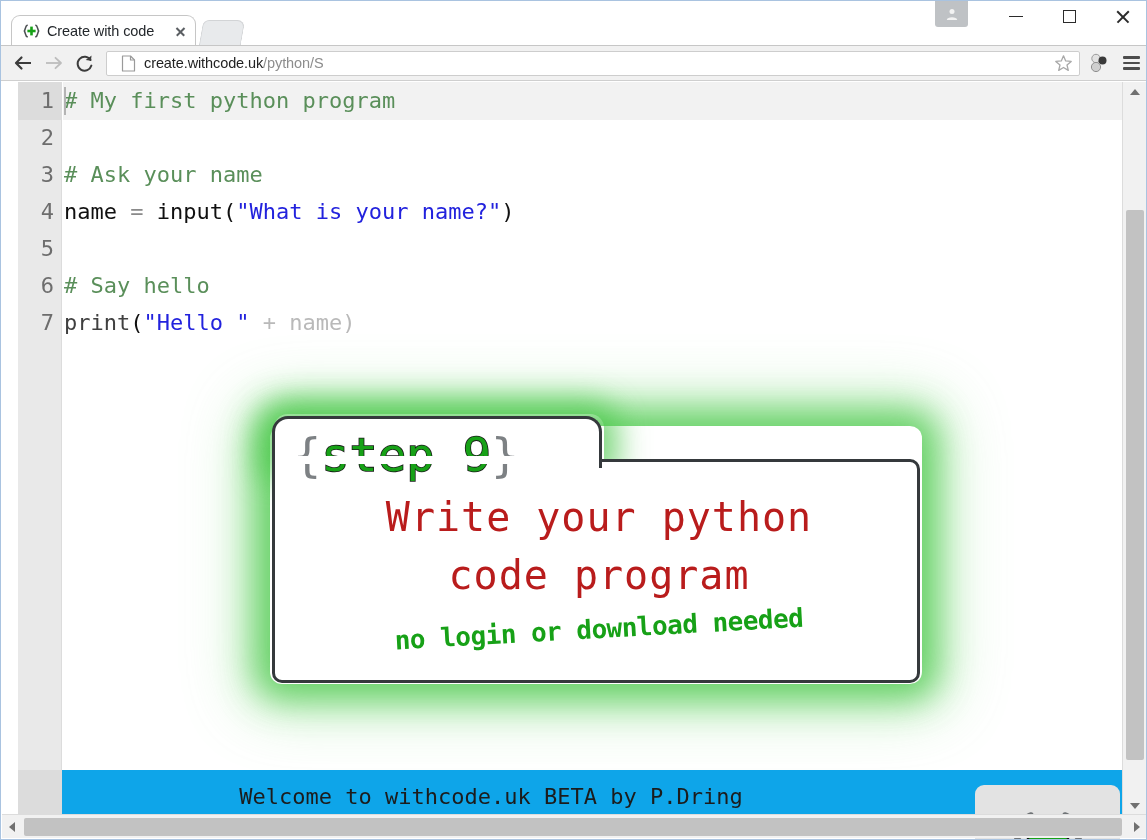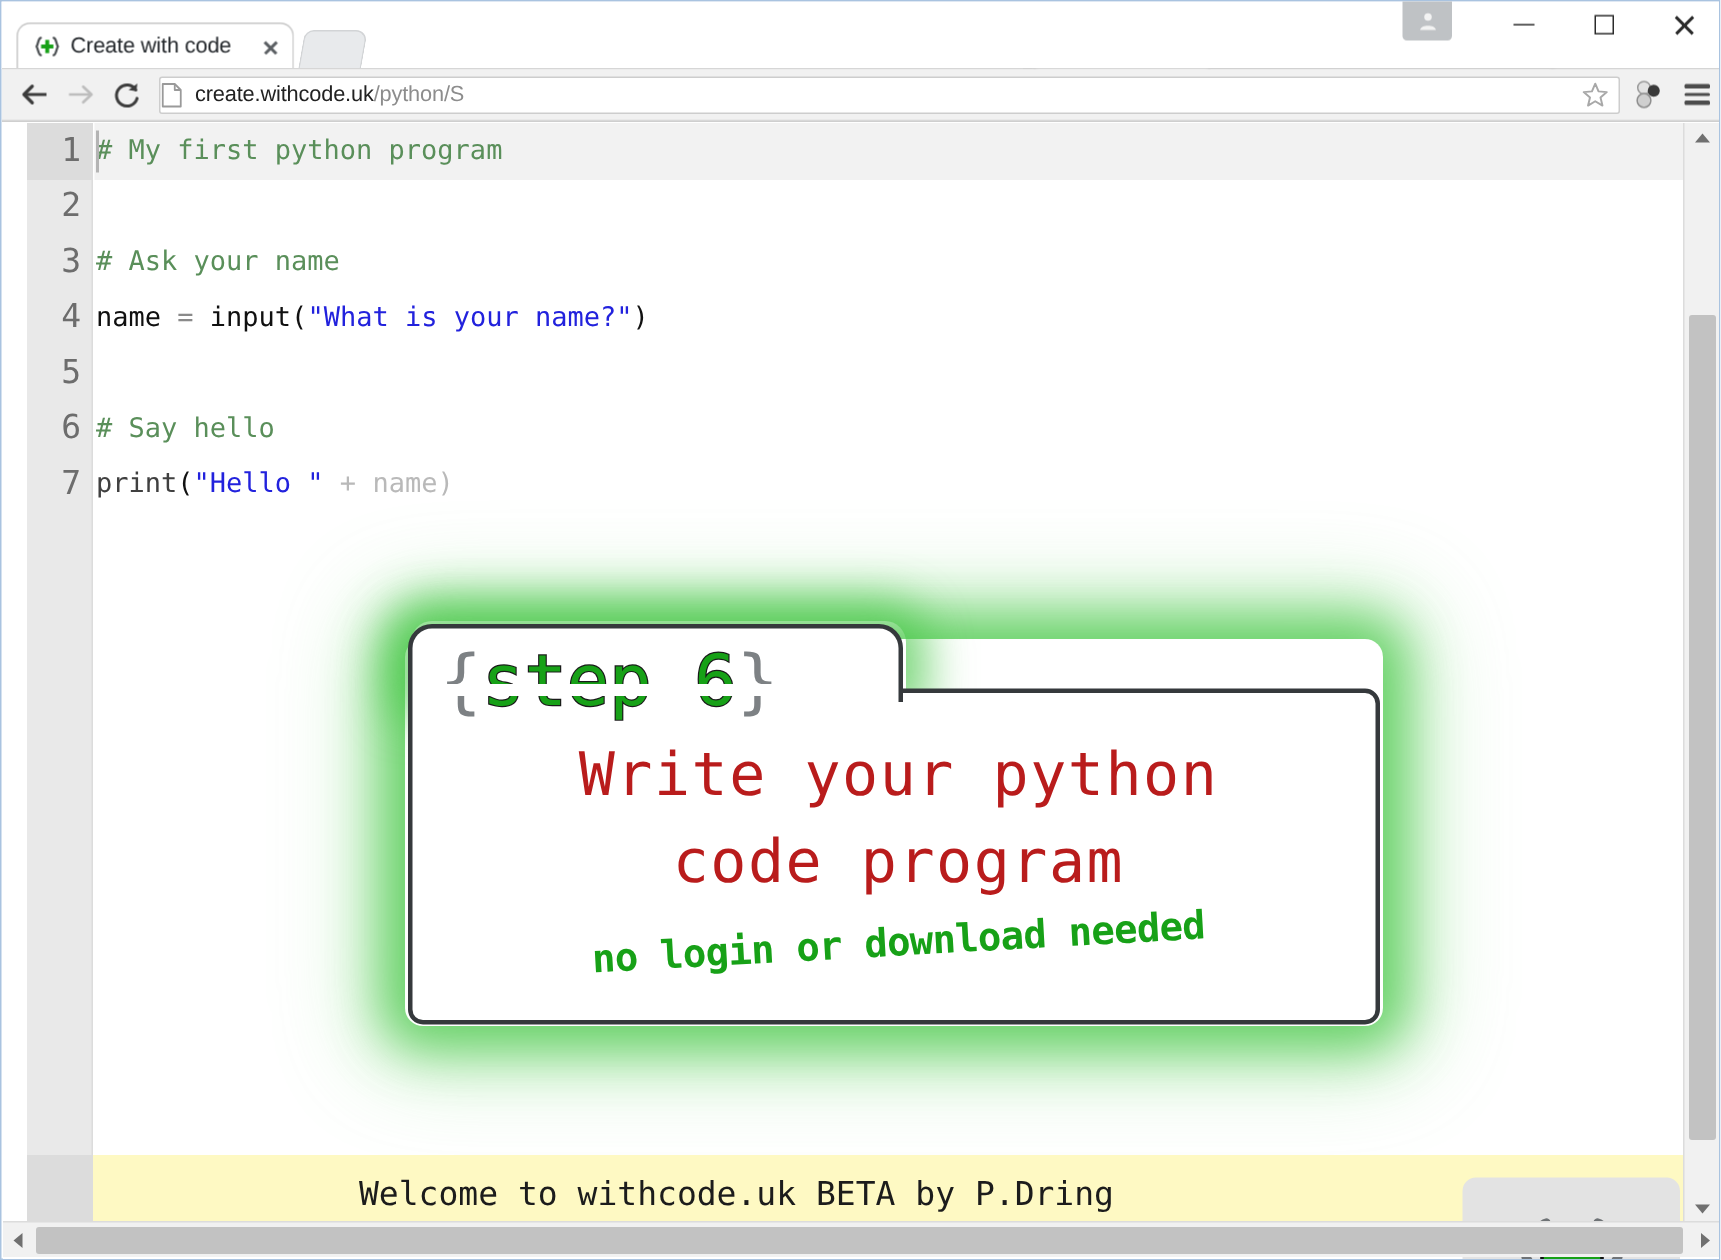--- a/index.html
+++ b/index.html
@@ -117,21 +117,21 @@
     width: 31px; height: 30px;
     display: flex; align-items: center; justify-content: center;
     cursor: pointer; flex: 0 0 auto;
   }
   .nav-btn.back { margin-left: 6px; }
   .omnibox {
     flex: 1 1 auto; height: 25px; margin: 0 4px 0 6px;
     background: #ffffff;
     border: 1px solid #cdcdcd; border-radius: 2px;
     display: flex; align-items: center;
-    padding: 0 0;
+    padding: 0 14px;
     position: relative;
   }
   .page-doc-icon { width: 16px; height: 17px; margin-right: 7px; flex: 0 0 auto; }
   .url { font-size: 14.5px; color: #222; white-space: nowrap; letter-spacing: -0.1px; }
   .url .dim { color: #8d8d8d; }
   .star-btn {
     position: absolute; right: 5px; top: 2px;
     width: 20px; height: 20px; cursor: pointer;
   }
   .ext-btn { width: 30px; height: 30px; display:flex; align-items:center; justify-content:center; cursor:pointer; flex:0 0 auto; }
@@ -169,21 +169,21 @@
   }
   .linenos {
     position: absolute; left: 16px; top: 0; width: 44px;
     text-align: right; padding-right: 8px;
     font-family: "DejaVu Sans Mono", monospace;
     font-size: 22px; line-height: 37px; color: #6d6d6d;
   }
   .codearea {
     position: absolute; left: 62px; top: 0;
     font-family: "DejaVu Sans Mono", monospace;
-    font-size: 18px; line-height: 37px;
+    font-size: 22px; line-height: 37px;
     white-space: pre;
     color: #202020;
   }
   .cursor-bar {
     position: absolute; left: 62px; top: 5px;
     width: 1.5px; height: 28px; background: #b4b4b4;
   }
   .tok-com  { color: #5a8f5a; }
   .tok-str  { color: #2222dd; }
   .tok-fn   { color: #404040; }
@@ -282,21 +282,21 @@
     display: flex; align-items: center; justify-content: center;
     cursor: pointer;
     z-index: 5;
   }
   .fab-logo { display: flex; align-items: center; justify-content: center; }
 
   
   .statusbar {
     position: absolute; left: 16px; top: 688px;
     width: 1106px; height: 52px;
-    background: #fef9c3;
+    background: #0ea5e9;
     display: flex; align-items: center; justify-content: center;
   }
   .statusbar-gut {
     position: absolute; left: 16px; top: 688px;
     width: 44px; height: 52px;
     background: #dcdcdc;
   }
   .status-text {
     font-family: "DejaVu Sans Mono", monospace;
     font-size: 22px; color: #1c1c1c;
@@ -476,21 +476,21 @@
 
       <div class="body-box">
         <div class="headline">
           <div class="hl-mono">Write your python</div>
           <div class="hl-mono">code program</div>
         </div>
         <div class="subline">no login or download needed</div>
       </div>
 
       <div class="tab-head">
-        <div class="tab-head-label"><span class="brace">{</span><span class="stepnum">step 6</span><span class="brace">}</span></div>
+        <div class="tab-head-label"><span class="brace">{</span><span class="stepnum">step 9</span><span class="brace">}</span></div>
       </div>
       <div class="body-cover"></div>
     </div>
 
     <div class="fab">
       <span class="fab-logo">
         <svg width="74" height="56" viewBox="0 0 74 56">
           <path d="M20 5 C12 7 13 22 6 28 C13 34 12 49 20 51" stroke="#6f7376" stroke-width="5.5" fill="none" stroke-linecap="round" stroke-linejoin="round"></path>
           <path d="M54 5 C62 7 61 22 68 28 C61 34 62 49 54 51" stroke="#6f7376" stroke-width="5.5" fill="none" stroke-linecap="round" stroke-linejoin="round"></path>
           <rect x="30.5" y="8" width="13" height="40" fill="#17a117" stroke="#111" stroke-width="2.4"></rect>

